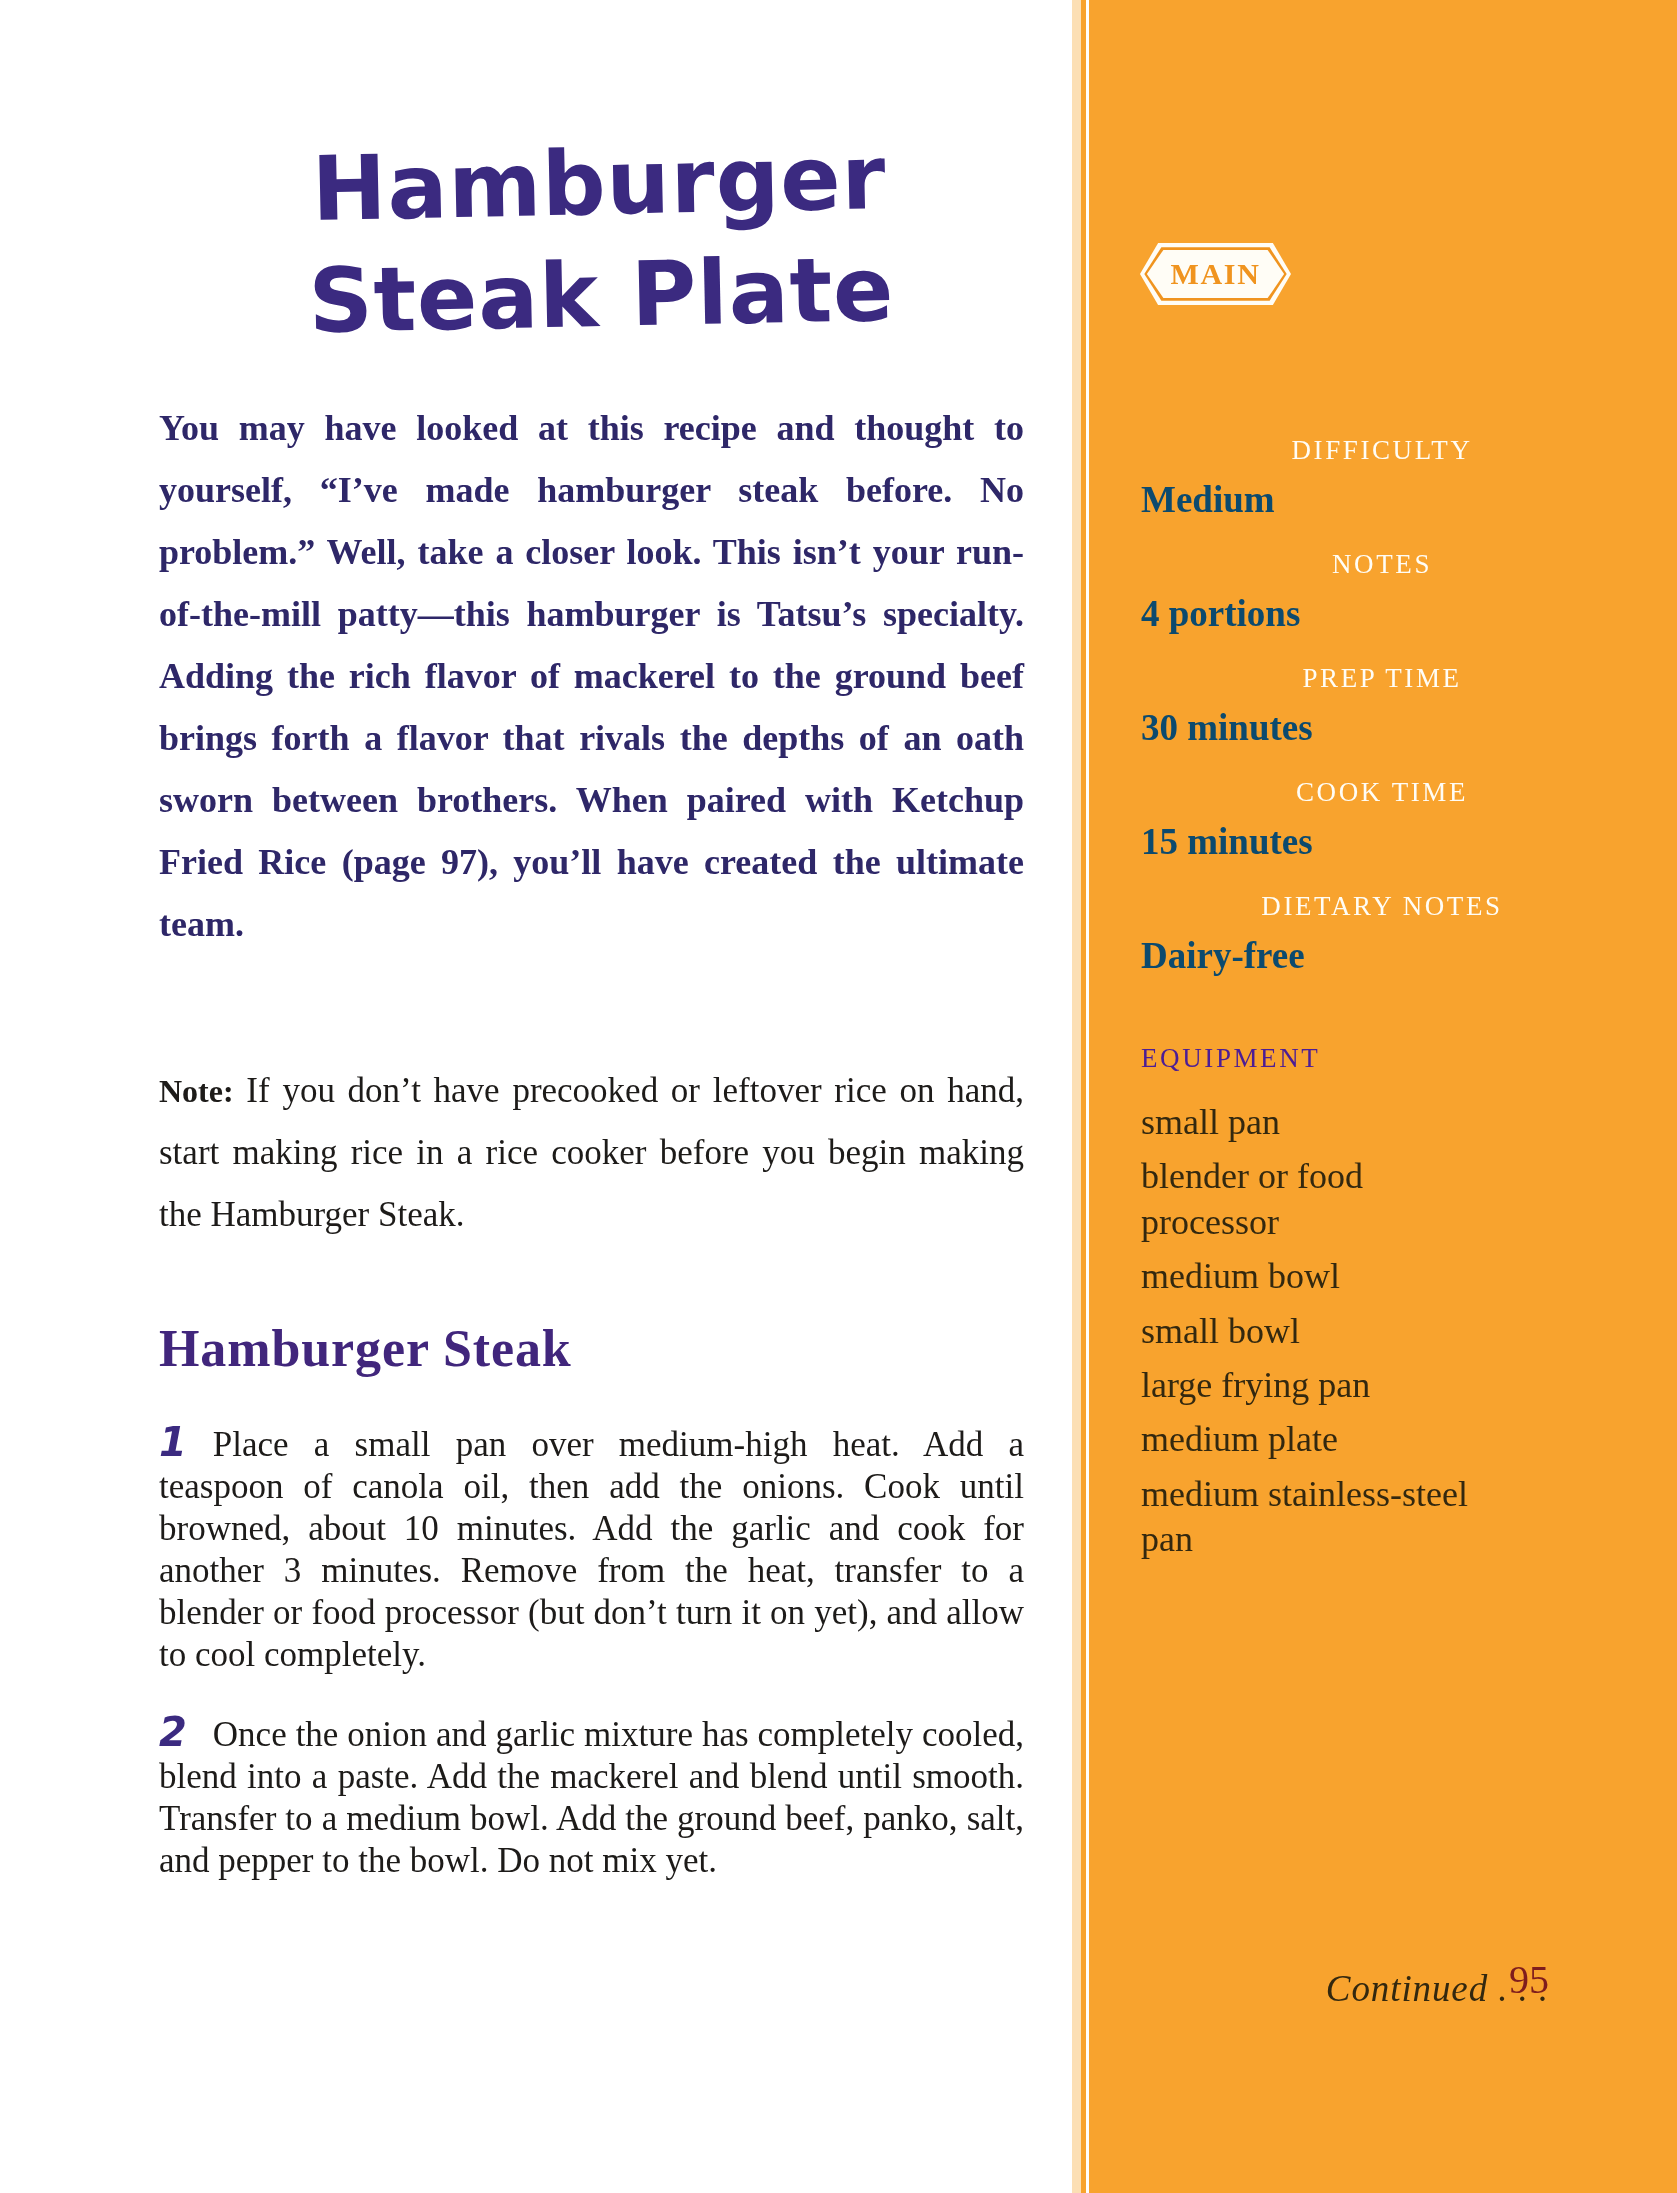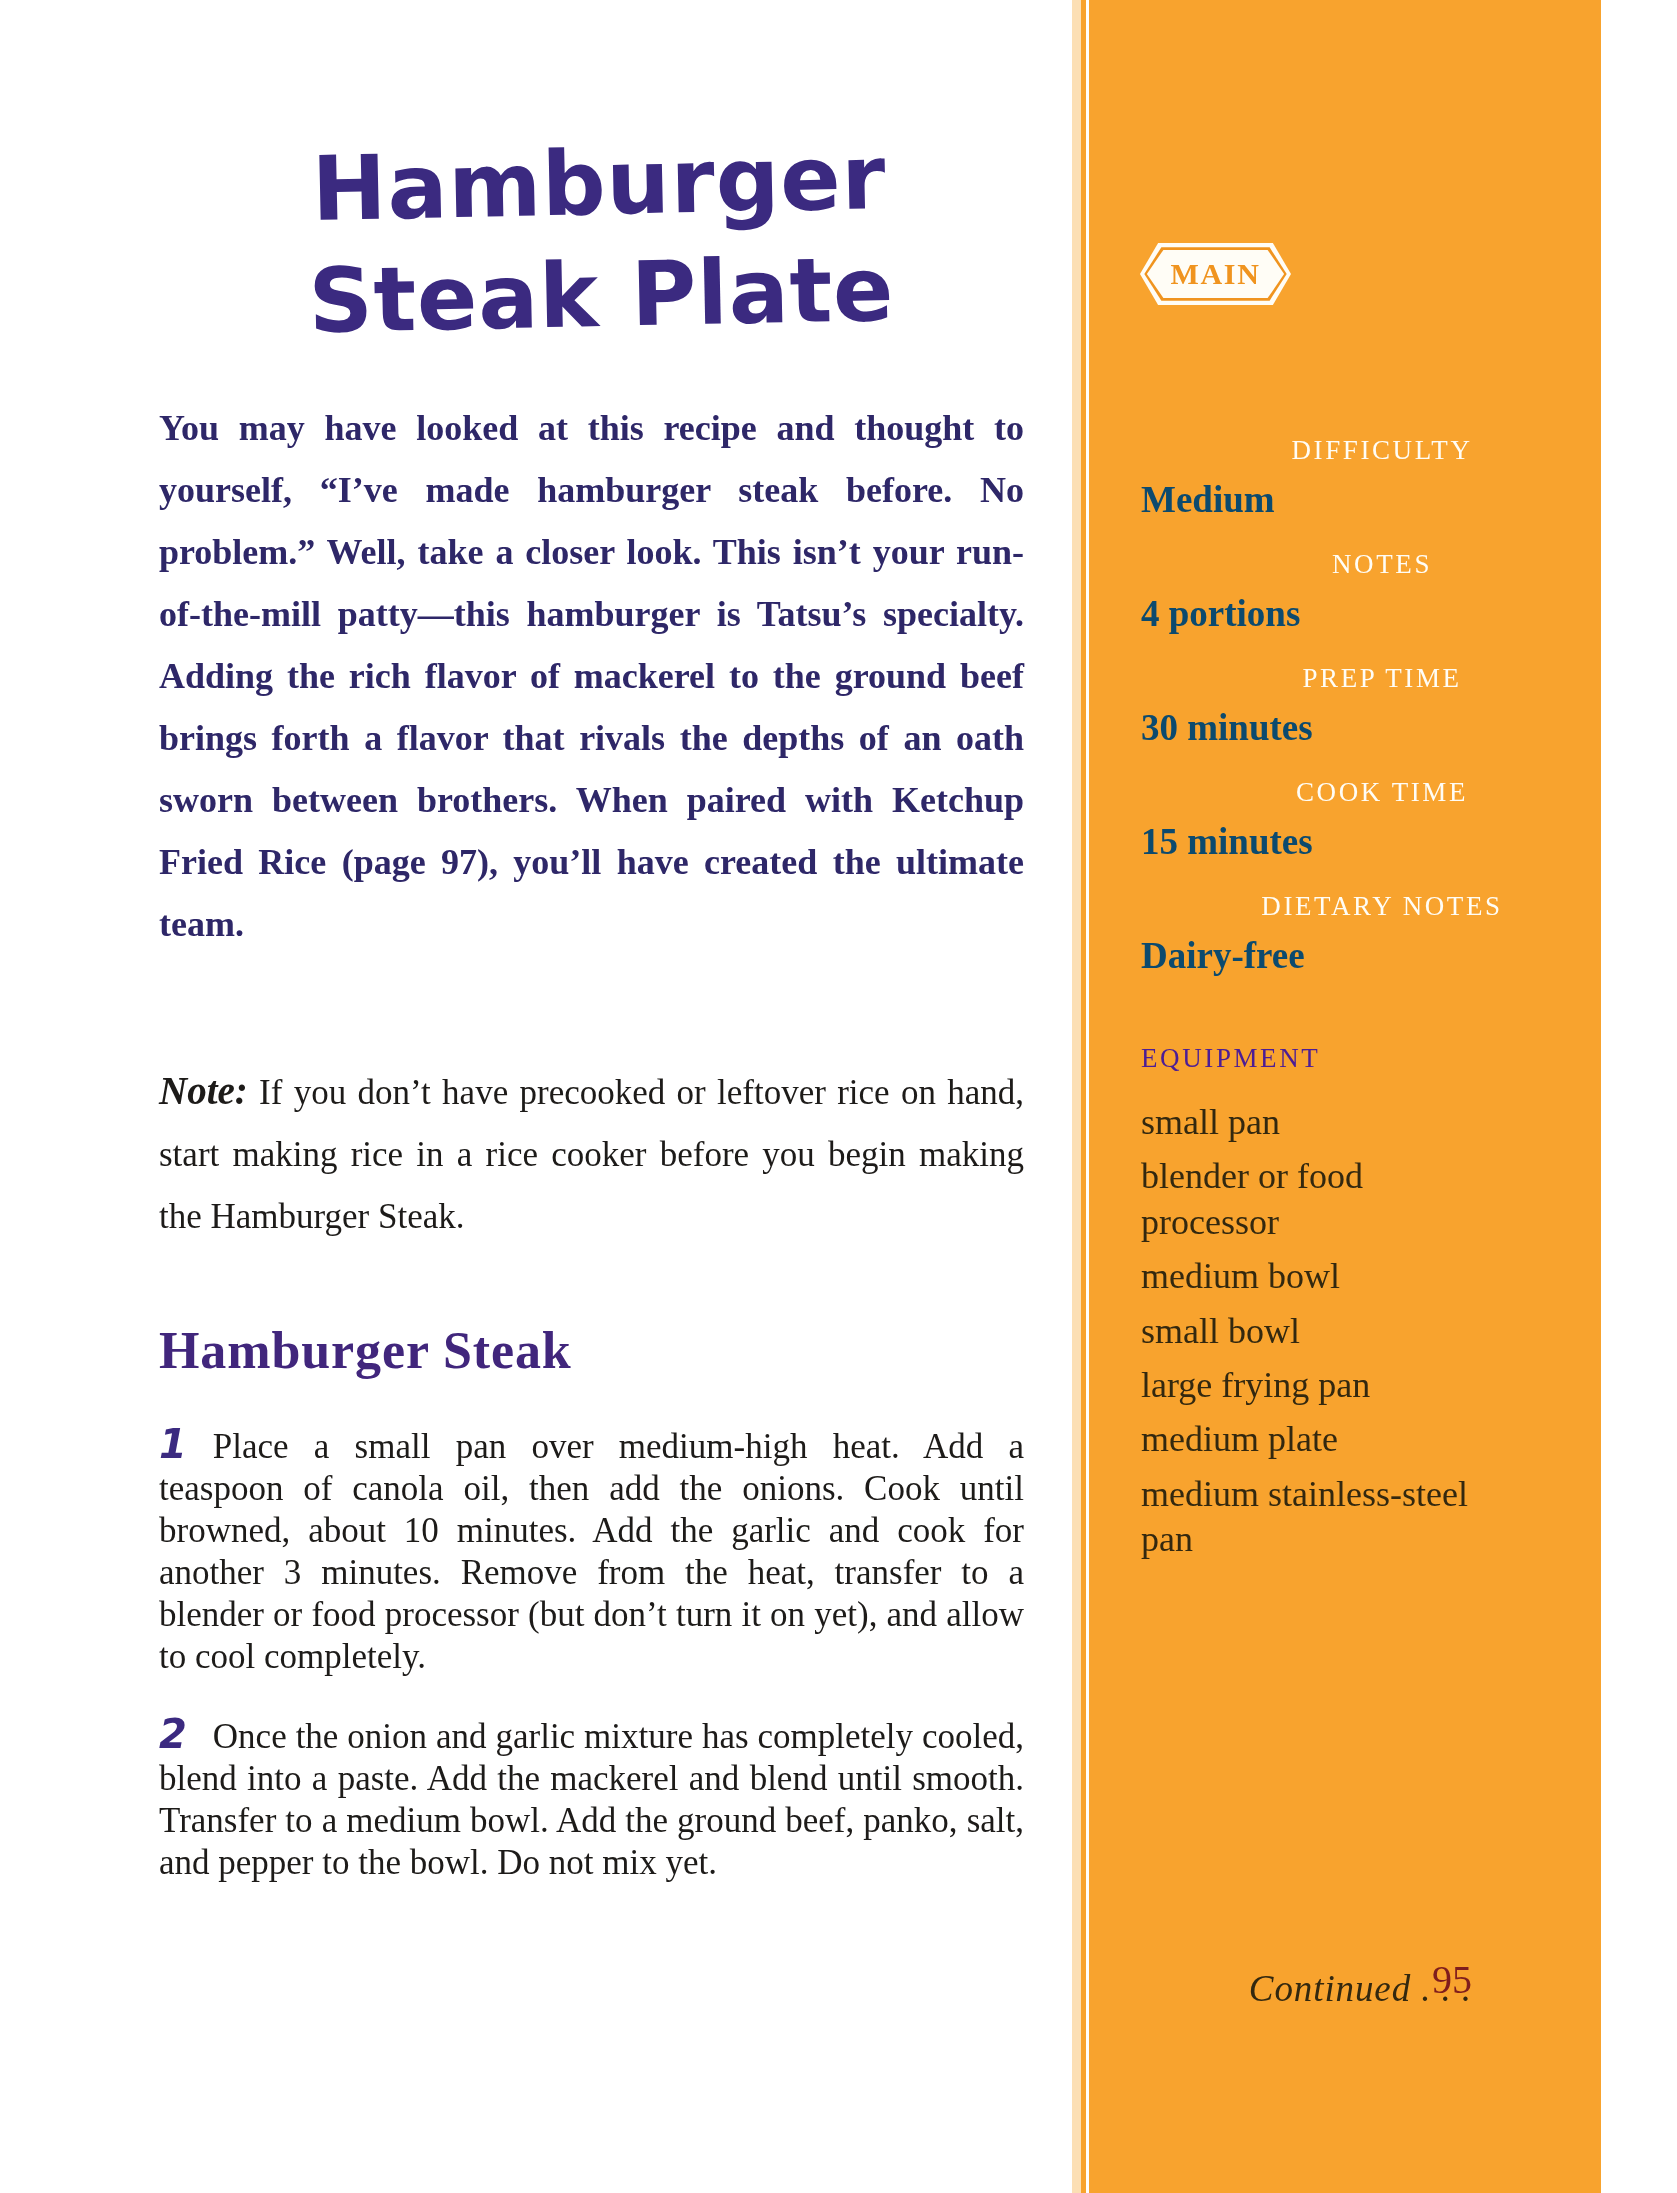--- a/index.html
+++ b/index.html
@@ -16,40 +16,40 @@
     letter-spacing:0.9px;transform:rotate(-1.2deg);
   }
   .intro{
     margin-top:46px;font-size:36px;line-height:62px;
     text-align:justify;color:#2e2768;font-weight:bold;
   }
   .note{
     margin-top:105px;font-size:35px;line-height:62px;
     text-align:justify;color:#1d1b19;
   }
-  .note-label{font-style:italic;font-weight:bold;font-size:39px;}
+  .note-label{font-weight:bold;font-size:32px;}
   .section-heading{
     margin-top:74px;font-size:52px;font-weight:bold;
     color:#41267c;letter-spacing:0.9px;line-height:1.1;
   }
   .steps{margin-top:8.6px;}
   .step{
     font-size:35px;line-height:42px;text-align:justify;
     color:#1d1b19;margin-top:33px;
   }
   .step-number{
     font-family:"DejaVu Sans",sans-serif;font-style:italic;font-weight:bold;
     color:#3b2a80;font-size:40px;padding-right:26px;
   }
   
   .edge-pale{position:absolute;left:1072px;top:0;width:8.6px;height:2194px;background:#fcdfb4;}
   .edge-orange{position:absolute;left:1081px;top:0;width:5.2px;height:2194px;background:#f8a32e;}
   .edge-white{position:absolute;left:1086px;top:0;width:3.4px;height:2194px;background:#ffffff;}
   .sidebar{
-    position:absolute;left:1089px;top:0;width:512px;height:2194px;
+    position:absolute;left:1089px;top:0;width:589px;height:2194px;
     background:#f8a32e;
   }
   .badge{position:absolute;left:51px;top:243px;width:151px;height:62px;}
   .badge-layer{position:absolute;clip-path:polygon(12% 0,88% 0,100% 50%,88% 100%,12% 100%,0 50%);}
   .b1{inset:0;background:#fffdf6;}
   .b2{inset:4.3px;background:#f0941f;}
   .b3{inset:6.9px;background:#fffdf6;}
   .badge-label{
     position:absolute;inset:0;display:flex;align-items:center;justify-content:center;
     color:#f0941f;font-size:30px;font-weight:bold;letter-spacing:1.7px;

